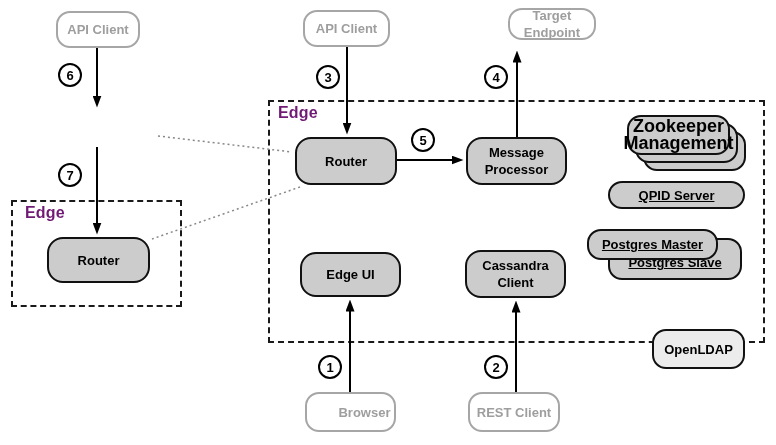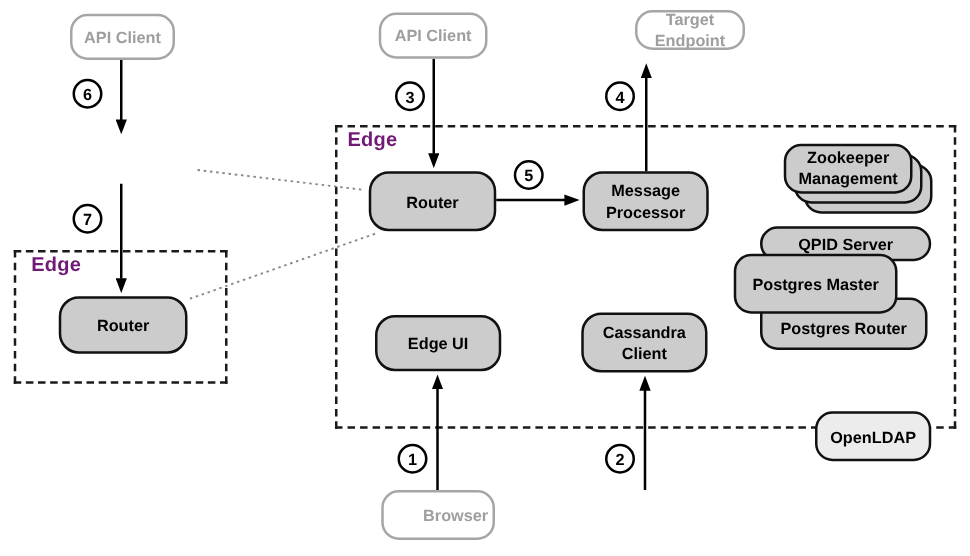--- a/index.html
+++ b/index.html
@@ -13,21 +13,21 @@
   }
   .group-label{
     position:absolute;font-size:16px;color:#701a75;z-index:3;letter-spacing:0.2px;
   }
   .node{
     position:absolute;z-index:3;box-sizing:border-box;display:flex;align-items:center;justify-content:center;
     text-align:center;font-size:13px;color:#000;
   }
   .gray{background:#cccccc;border:2px solid #111111;border-radius:16px;}
   .client{background:#ffffff;border:2px solid #a6a6a6;border-radius:14px;color:#9e9e9e;}
-  .pill{background:#cccccc;border:2px solid #111111;border-radius:14px;}
+  .pill{background:#cccccc;border:2px solid #111111;border-radius:14px;text-decoration:underline;}
   .lite{background:#ececec;border:2px solid #111111;border-radius:14px;margin-top:36px;}
   .two-line span{display:block;line-height:17px;}
   .step{
     position:absolute;width:24px;height:24px;border:2px solid #000;border-radius:50%;background:#fff;
     display:flex;align-items:center;justify-content:center;font-size:13px;color:#000;z-index:4;box-sizing:border-box;
   }
   .stack-layer{position:absolute;background:#cccccc;border:2px solid #111111;border-radius:14px;box-sizing:border-box;}
 </style>
 </head>
 <body>
@@ -112,46 +112,49 @@
   <div class="node gray two-line" style="left:465px;top:250px;width:101px;height:48px;">
     <div>
       <span>Cassandra</span>
       <span>Client</span>
     </div>
   </div>
 
   <div style="position:absolute;left:627px;top:115px;width:120px;height:58px;z-index:3;">
     <div class="stack-layer" style="left:16px;top:16px;width:103px;height:40px;"></div>
     <div class="stack-layer" style="left:8px;top:8px;width:103px;height:40px;"></div>
-    <div class="stack-layer two-line" style="left:0;top:0;width:103px;height:40px;display:flex;align-items:flex-start;justify-content:center;text-align:center;font-size:13px;">
+    <div class="stack-layer two-line" style="left:0;top:0;width:103px;height:40px;display:flex;align-items:center;justify-content:center;text-align:center;font-size:18px;">
       <div>
         <span>Zookeeper</span>
         <span>Management</span>
       </div>
     </div>
   </div>
 
   <div class="node pill" style="left:608px;top:181px;width:137px;height:28px;">
     <span>QPID Server</span>
   </div>
 
   <div class="node pill" style="left:608px;top:238px;width:134px;height:42px;z-index:3;align-items:flex-end;padding-bottom:8px;">
-    <span>Postgres Router</span>
+    <span>Postgres Slave</span>
   </div>
-  <div class="node pill" style="left:587px;top:203px;width:131px;height:48px;z-index:4;justify-content:center;">
+  <div class="node pill" style="left:587px;top:229px;width:131px;height:31px;z-index:4;justify-content:center;">
     <span>Postgres Master</span>
   </div>
 
   <div class="node lite" style="left:652px;top:293px;width:93px;height:40px;">
     <span>OpenLDAP</span>
   </div>
 
   <div class="step" style="left:318px;top:355px;">
     <span>1</span>
   </div>
   <div class="node client" style="left:305px;top:392px;width:91px;height:40px;padding-left:28px;">
     <span>Browser</span>
   </div>
   <div class="step" style="left:484px;top:355px;">
     <span>2</span>
   </div>
+  <div class="node client" style="left:468px;top:392px;width:92px;height:40px;">
+    <span>REST Client</span>
+  </div>
 
 </div>
 
 </body></html>

